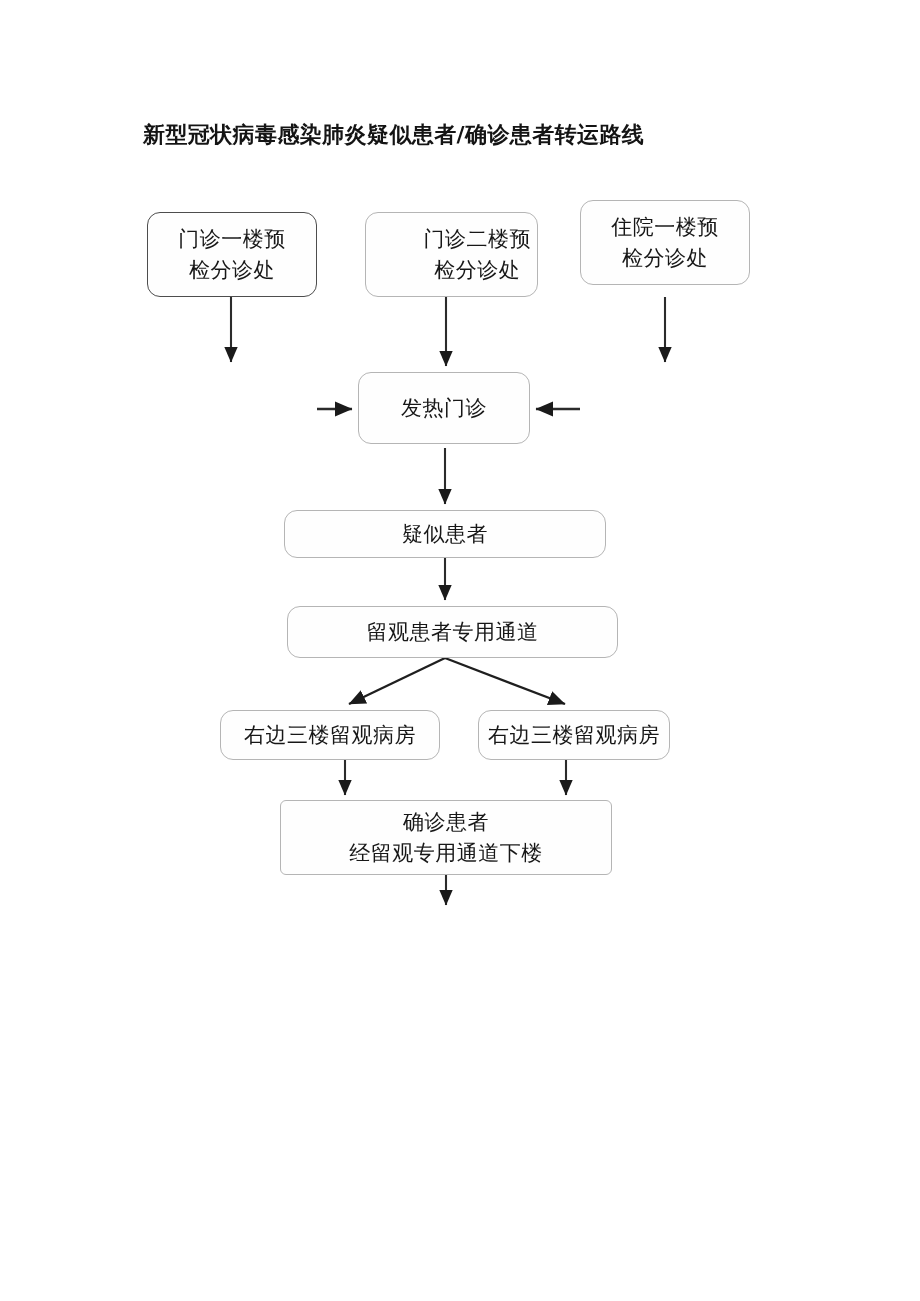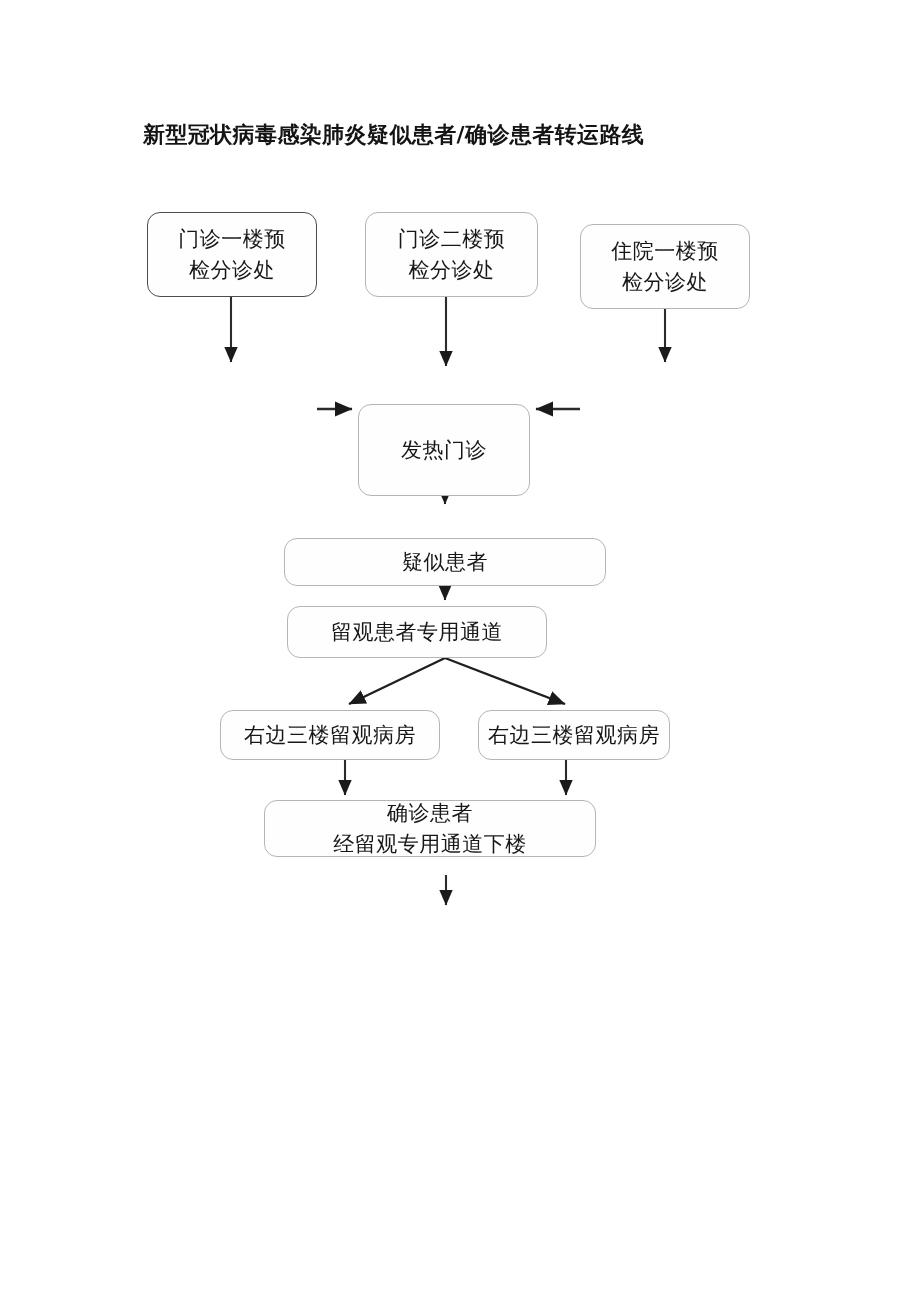--- a/index.html
+++ b/index.html
@@ -70,34 +70,34 @@
     border-color: #4d4d4d;
     border-width: 1.8px;
   }
   .node .node-text {
     display: block;
     white-space: pre-line;
   }
 
   
   #node-outp1   { left:147px; top:212px; width:170px; height:85px;  }
-  #node-outp2   { left:365px; top:212px; width:173px; height:85px;  }
-  #node-inp1    { left:580px; top:224px; width:170px; height:85px;  }
+  #node-outp2   { left:365px; top:212px; width:173px; height:85px;justify-content:flex-end;  }
+  #node-inp1    { left:580px; top:200px; width:170px; height:85px;  }
 
   #node-pass-infect { left:147px; top:368px; width:170px; height:80px; }
-  #node-fever       { left:358px; top:372px; width:172px; height:92px;margin-top:32px; }
+  #node-fever       { left:358px; top:372px; width:172px; height:72px; }
   #node-pass-outp2  { left:580px; top:368px; width:170px; height:80px; }
 
-  #node-suspect { left:284px; top:538px; width:322px; height:48px; }
-  #node-channel { left:287px; top:606px; width:260px; height:52px;text-align:center; }
+  #node-suspect { left:284px; top:510px; width:322px; height:48px; }
+  #node-channel { left:287px; top:606px; width:331px; height:52px;text-align:center; }
 
   #node-ward-left  { left:220px; top:710px; width:220px; height:50px; }
   #node-ward-right { left:478px; top:710px; width:192px; height:50px; }
 
-  #node-confirmed { left:264px; top:800px; width:332px; height:57px; }
+  #node-confirmed { left:280px; top:800px; width:332px; height:75px;border-radius:6px; }
   #node-ambulance { left:280px; top:910px; width:332px; height:48px; }
 </style>
 </head>
 <body>
 
 <div id="page">
 
   <div class="doc-title">新型冠状病毒感染肺炎疑似患者/确诊患者转运路线</div>
 
   <svg id="chart-canvas" viewBox="0 0 920 1301">

